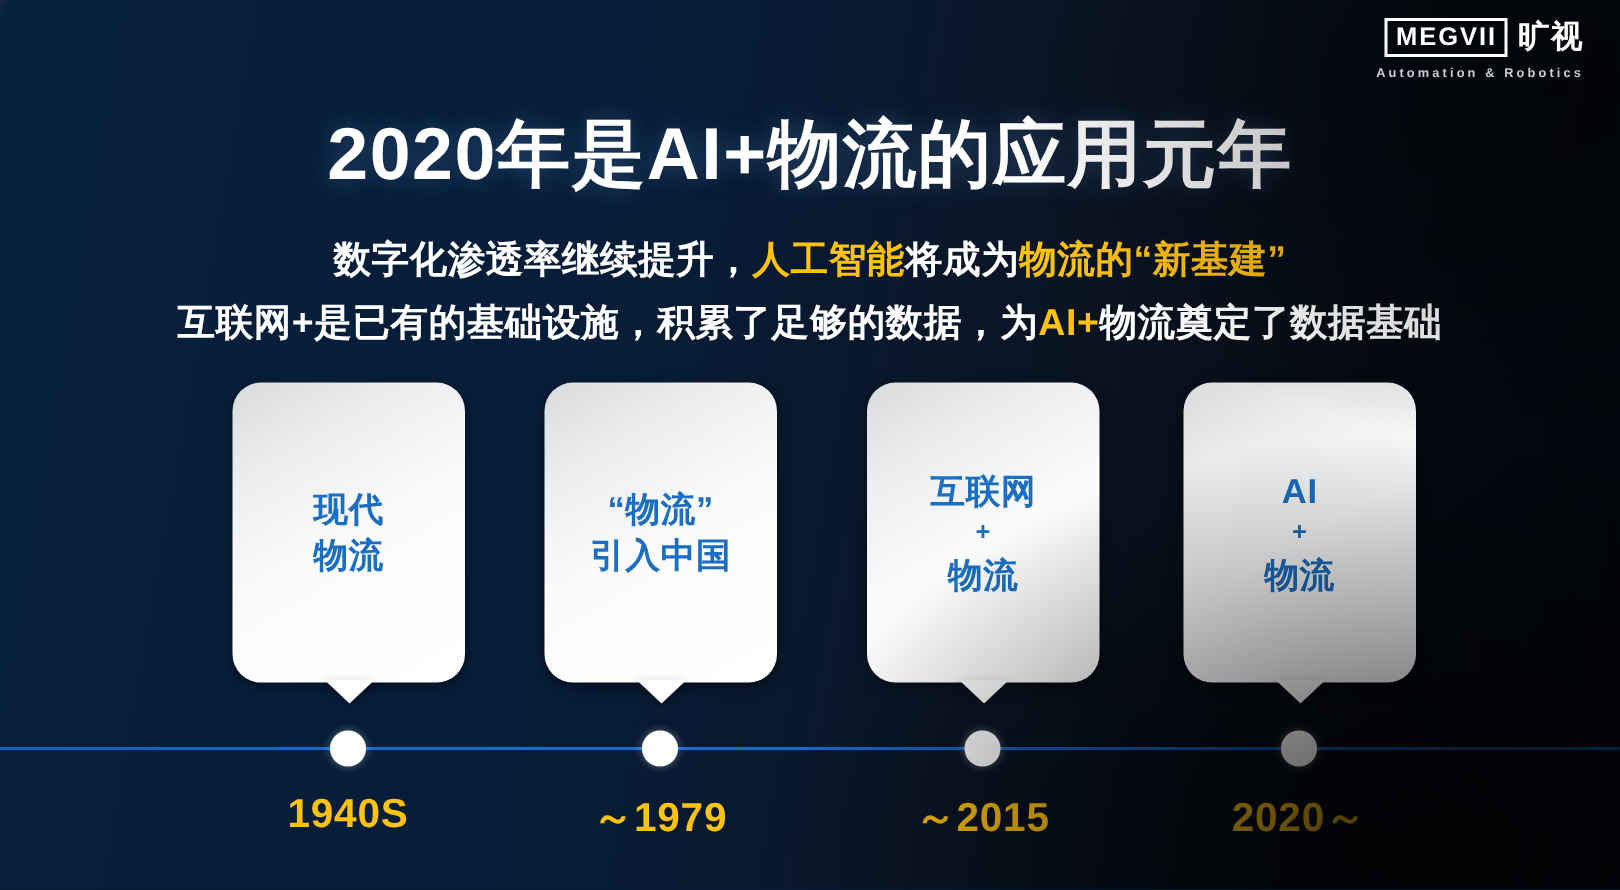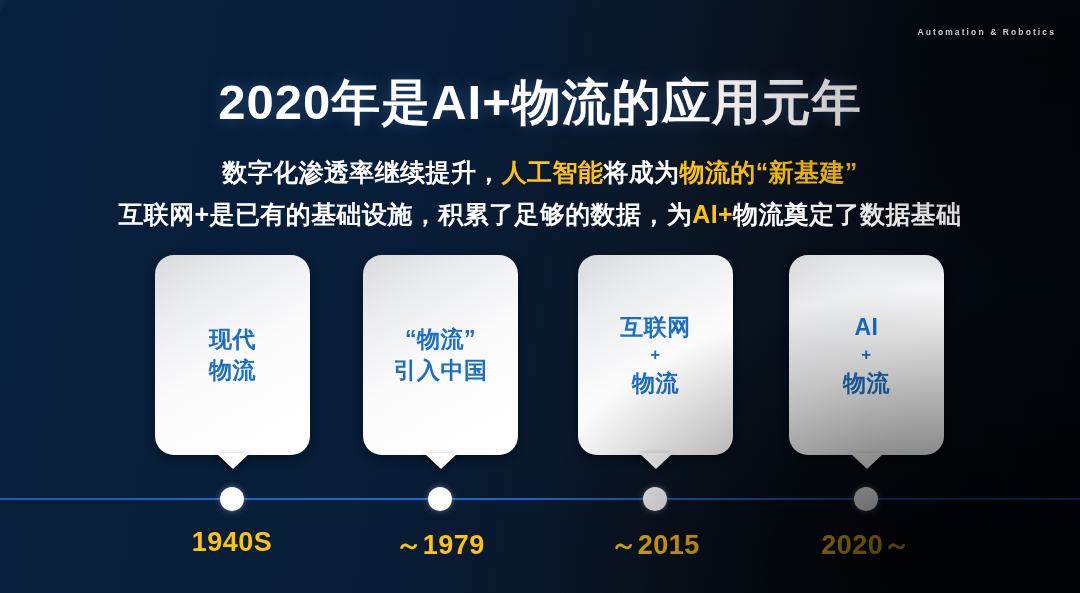--- a/index.html
+++ b/index.html
@@ -42,21 +42,21 @@
     padding:2px 5px 2px 6px;
     line-height:1.05;
     font-family:"Liberation Sans", sans-serif;
   }
   .logo-cn {
     color:#ffffff; font-size:21px; font-weight:bold; letter-spacing:1px;
     line-height:1;
   }
   .logo-tag {
     color:#c9ced6; font-size:8.5px; letter-spacing:2.1px;
-    margin-top:15px; font-weight:bold;
+    margin-top:5px; font-weight:bold;
   }
 
   
   .title {
     position:absolute; top:70px; left:0; width:1080px;
     text-align:center;
     color:#ffffff;
     font-size:49px;
     font-weight:bold;
     letter-spacing:1px;
@@ -123,20 +123,24 @@
     color:#ffc20e; font-weight:bold; font-size:27px; letter-spacing:0.5px;
   }
   .y1 { left:152px; } .y2 { left:360px; } .y3 { left:575px; } .y4 { left:786px; }
 </style>
 </head>
 <body>
 
 <div id="slide">
 
   <div class="logo">
+    <div class="logo-row">
+      <span class="logo-mark">MEGVII</span>
+      <span class="logo-cn">旷视</span>
+    </div>
     <div class="logo-tag">Automation &amp; Robotics</div>
   </div>
 
   <div class="title">2020年是AI+物流的应用元年</div>
 
   <div class="subtitle l1">
     <span>数字化渗透率继续提升，</span><span class="hl">人工智能</span><span>将成为</span><span class="hl">物流的“新基建”</span>
   </div>
   <div class="subtitle l2">
     <span>互联网+是已有的基础设施，积累了足够的数据，为</span><span class="hl">AI+</span><span>物流奠定了数据基础</span>

